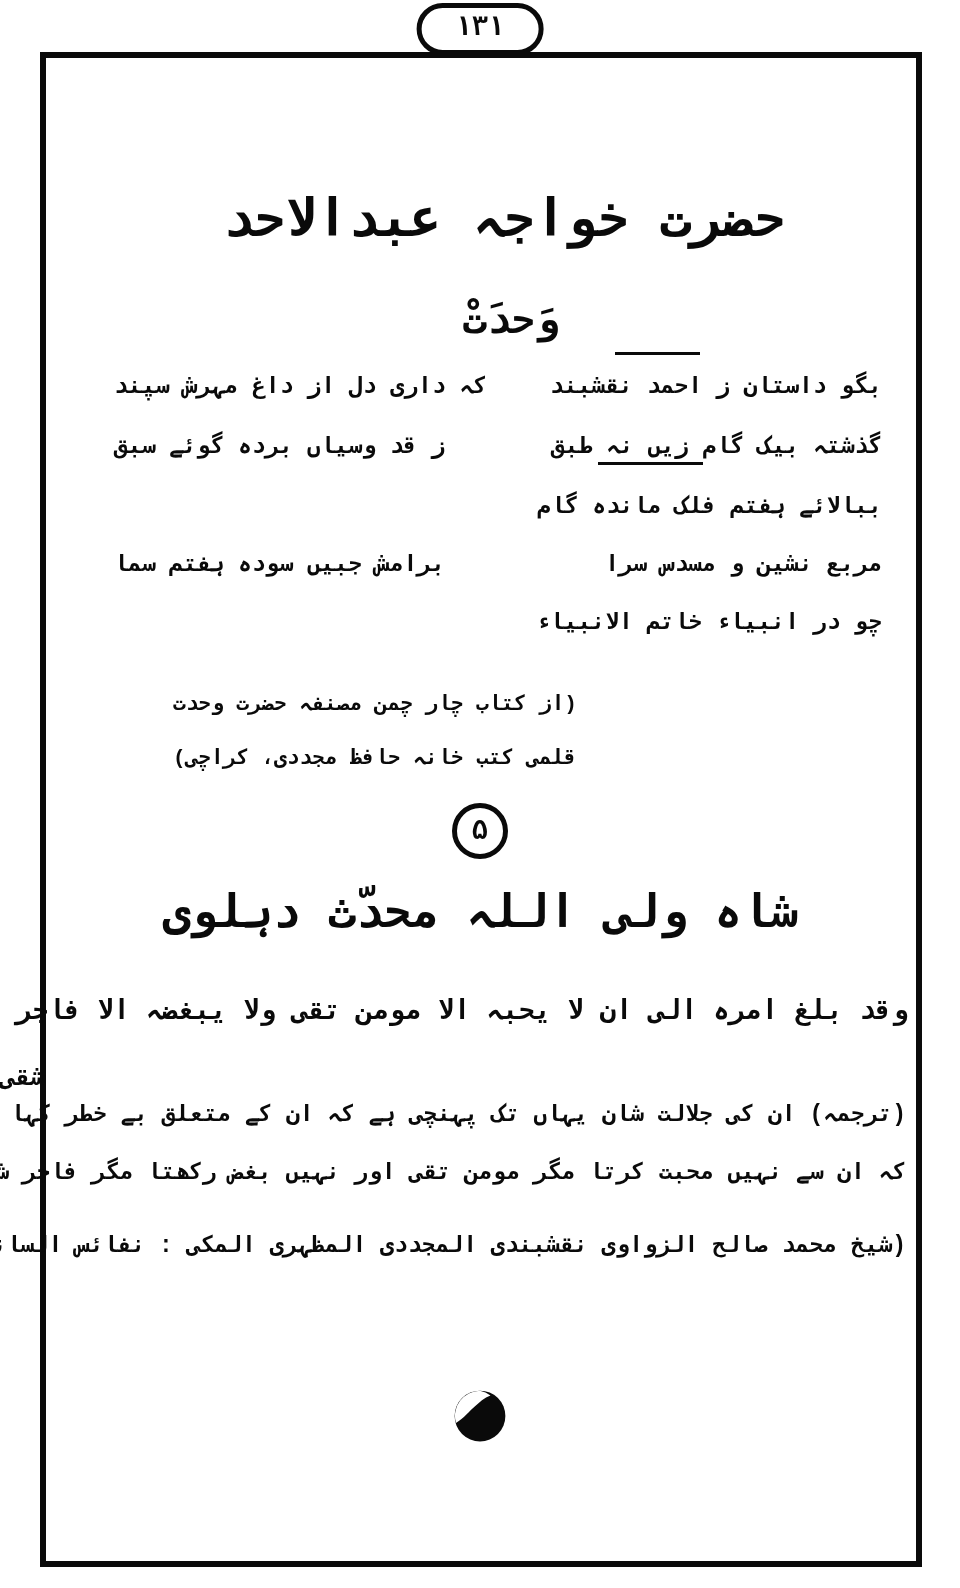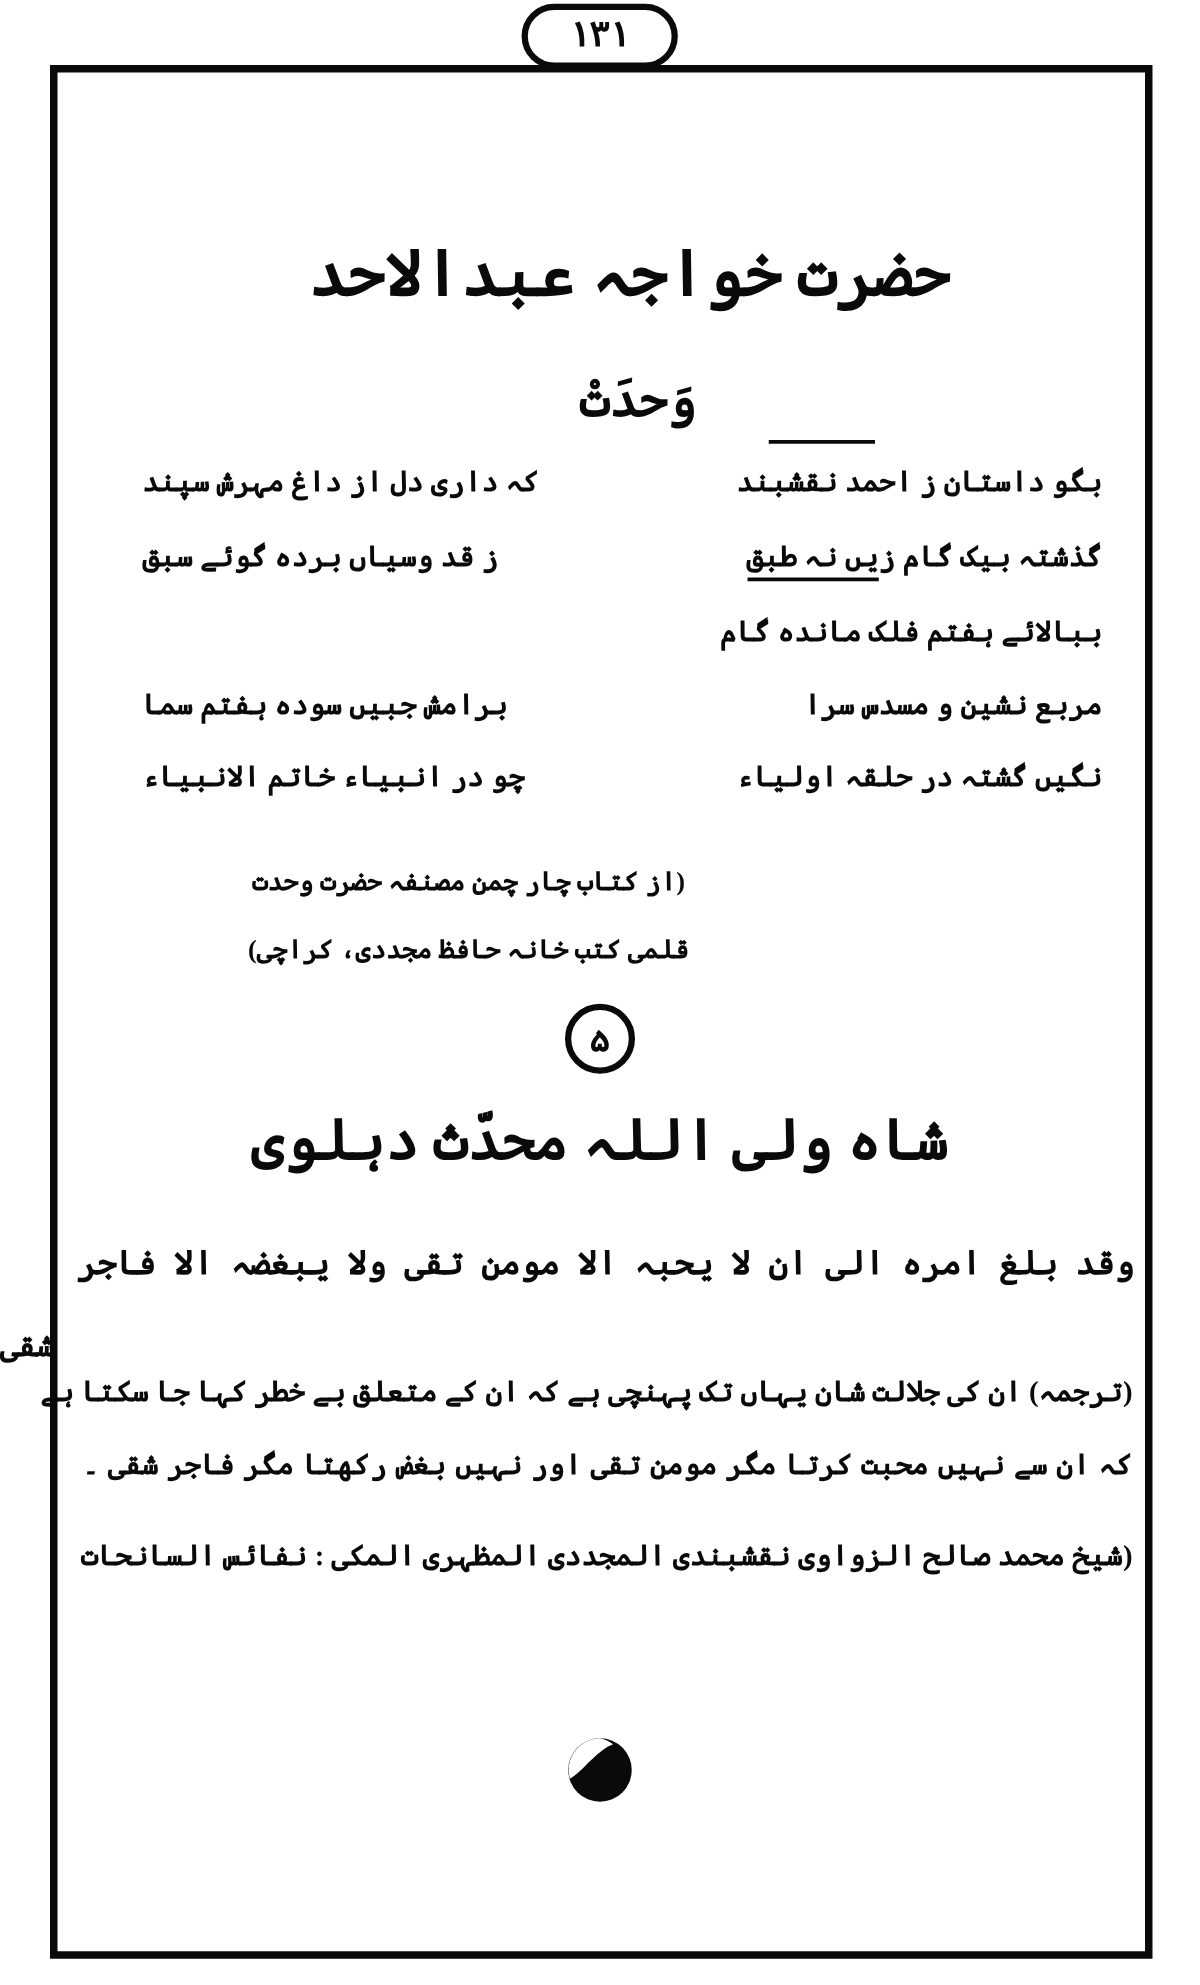--- a/index.html
+++ b/index.html
@@ -6,21 +6,21 @@
     margin: 0;
     padding: 0;
     background: #ffffff;
   }
   #page {
     position: relative;
     width: 960px;
     height: 1588px;
     background: #ffffff;
     color: #0a0a0a;
-    font-family: Liberation Serif, serif;
+    font-family: Liberation Mono, monospace;
     direction: rtl;
     overflow: hidden;
   }
   
   .cartouche {
     position: absolute;
     top: 3px;
     left: 50%;
     transform: translateX(-50%);
     border: 5px solid #0a0a0a;
@@ -204,21 +204,20 @@
   <div class="emphasis-line" style="top:462px; left:598px; width:105px;"></div>
 
   <div class="verse-row" style="top:492px;">
     <span class="hemistich">ببالائے ہفتم فلک ماندہ گام</span>
   </div>
   <div class="verse-row" style="top:550px;">
     <span class="hemistich">مربع نشین و مسدس سرا</span>
     <span class="hemistich">برامش جبیں سودہ ہفتم سما</span>
   </div>
   <div class="verse-row" style="top:608px;">
-    <span class="hemistich">نگیں گشتہ در حلقہ اولیاء</span>
     <span class="hemistich">چو در انبیاء خاتم الانبیاء</span>
   </div>
 
   <div class="poem-source">
     <div>(از کتاب چار چمن مصنفہ حضرت وحدت</div>
     <div>قلمی کتب خانہ حافظ مجددی، کراچی)</div>
   </div>
 
   <div class="section-number">
     <span>۵</span>

